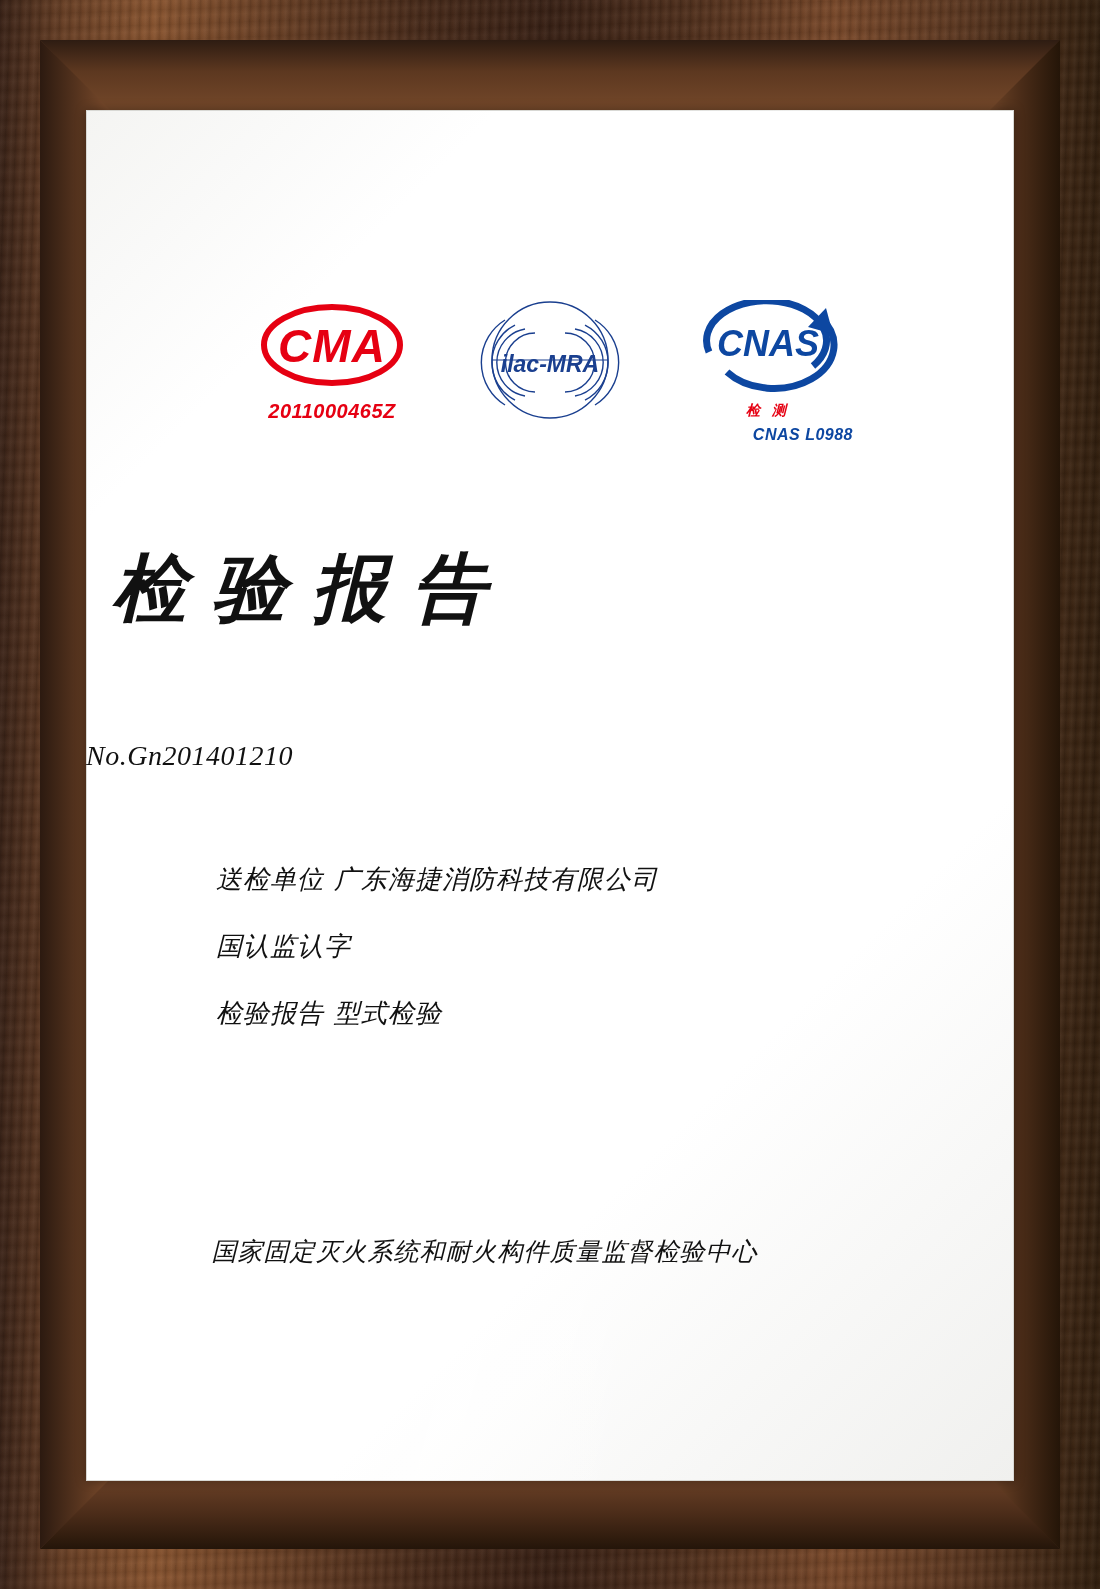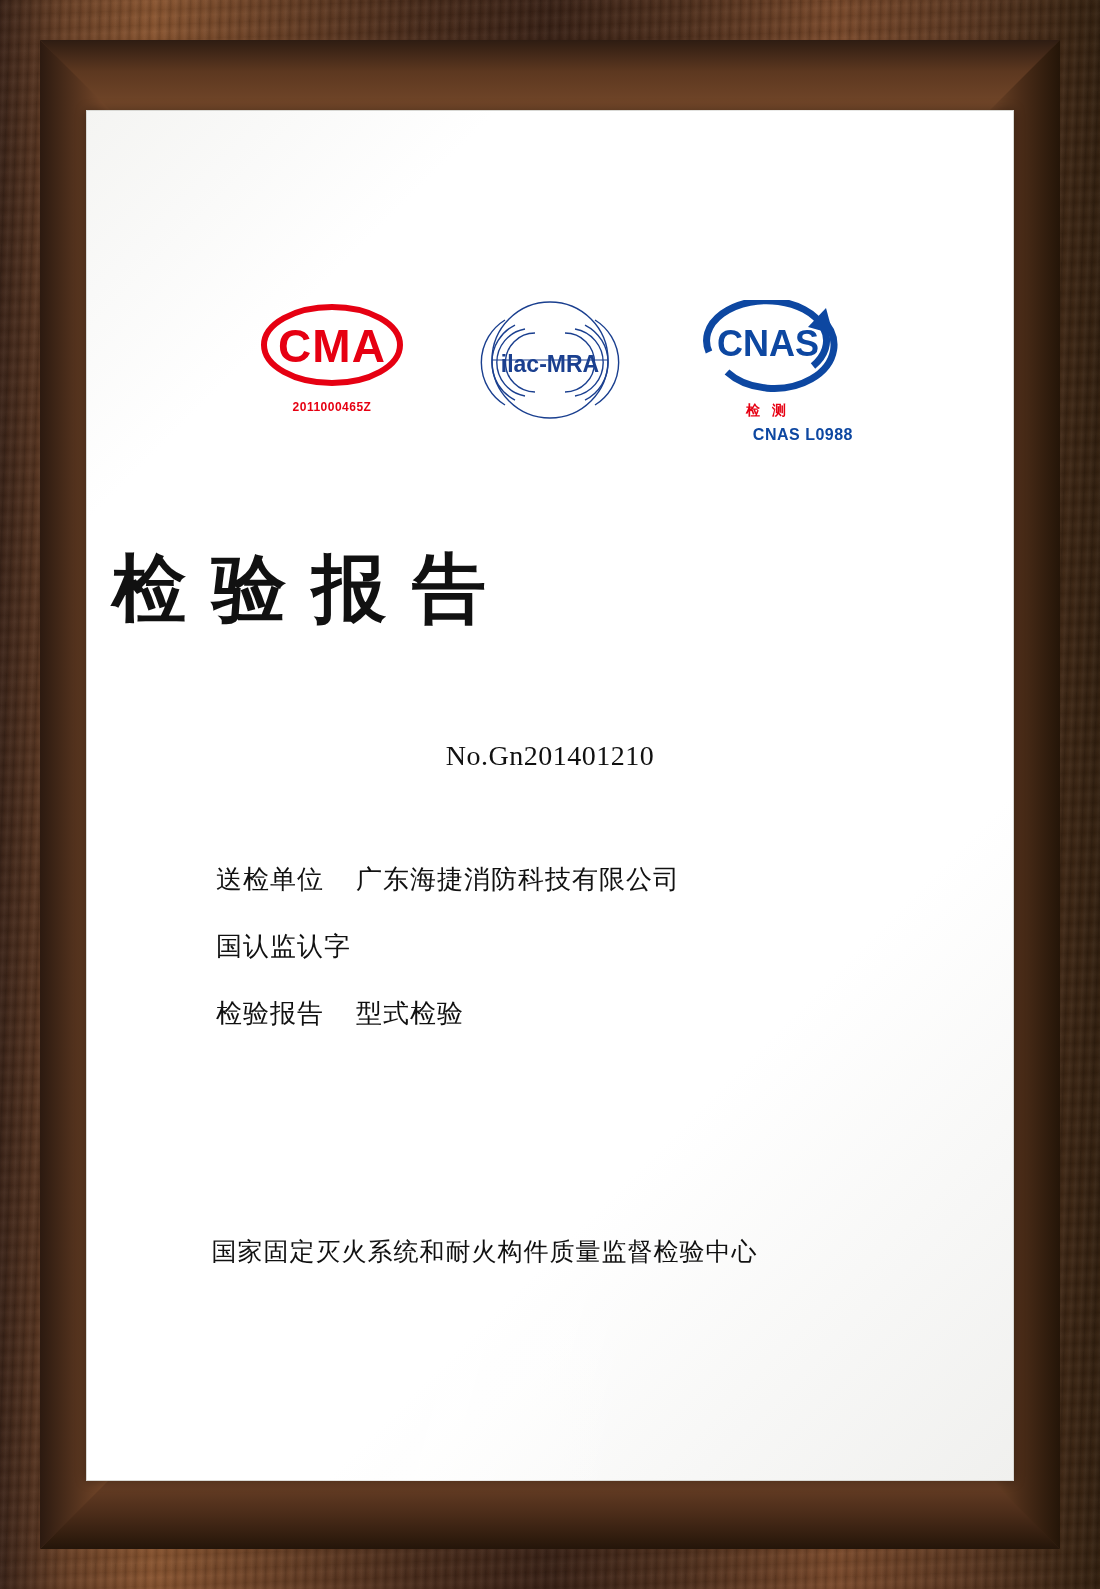--- a/index.html
+++ b/index.html
@@ -85,20 +85,21 @@
     background: linear-gradient(105deg, rgba(255,255,255,0) 40%, rgba(255,255,255,0.55) 55%, rgba(255,255,255,0) 70%);
     pointer-events: none;
   }
 
   
   .cert {
     position: absolute;
     left: 86px; top: 110px;
     width: 928px;
     height: 1371px;
+    font-style: italic;
   }
 
   .logos {
     position: absolute;
     left: 0; top: 190px;
     width: 928px;
     display: flex;
     justify-content: center;
     align-items: flex-start;
     gap: 48px;
@@ -106,21 +107,21 @@
   .logo-block {
     width: 170px;
     text-align: center;
   }
   .logo-caption {
     margin-top: 6px;
     font-size: 15px;
     letter-spacing: 0.5px;
     font-family: "Liberation Sans", sans-serif;
   }
-  .cma-cap { color: #e60012; font-weight: 700; font-size: 12px; }
+  .cma-cap { color: #e60012; font-weight: 700; font-size: 20px; }
   .cal-cap { color: #e60012; font-weight: 700; font-size: 15px; }
   .cnas-cap1 { color: #e60012; font-weight: 700; font-size: 14px; letter-spacing: 4px;}
   .cnas-cap2 { color: #0d47a1; font-weight: 700; font-size: 16px; text-align: right; }
 
   .title {
     position: absolute;
     left: 0; top: 430px;
     width: 928px;
     text-align: left;
     font-family: "Liberation Sans", sans-serif;
@@ -128,21 +129,21 @@
     font-size: 74px;
     letter-spacing: 26px;
     text-indent: 26px;
     color: #111111;
   }
 
   .report-no {
     position: absolute;
     left: 0; top: 630px;
     width: 928px;
-    text-align: center;
+    text-align: left;
     font-family: "Liberation Serif", serif;
     font-size: 28px;
     color: #111111;
     letter-spacing: 0.5px;
   }
 
   .fields {
     position: absolute;
     left: 130px;
     top: 752px;
@@ -150,21 +151,21 @@
   }
   .field-row {
     display: flex;
     align-items: flex-start;
     margin-bottom: 32px;
     font-size: 26px;
     color: #111111;
     letter-spacing: 1px;
   }
   .field-label { white-space: nowrap; }
-  .field-value { margin-left: 32px; white-space: nowrap; }
+  .field-value { margin-left: 10px; white-space: nowrap; }
 
   .issuer {
     position: absolute;
     left: 0;
     top: 1125px;
     width: 797px;
     text-align: center;
     font-size: 25px;
     color: #111111;
     letter-spacing: 1px;

